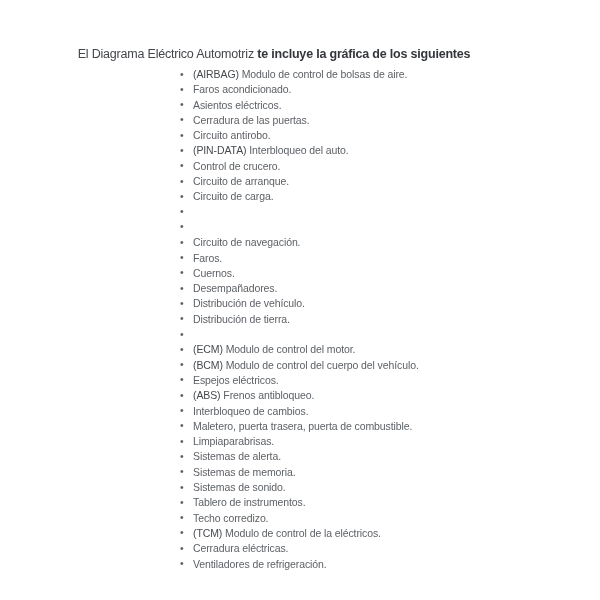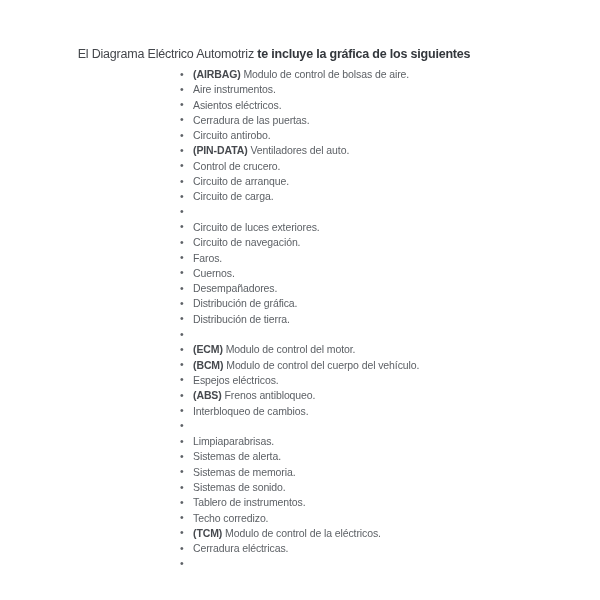--- a/index.html
+++ b/index.html
@@ -43,60 +43,60 @@
     min-height: 15.3px;
     white-space: nowrap;
   }
   ul.components .marker {
     position: absolute;
     left: 0;
     top: -0.5px;
     color: #5d6166;
   }
   .bold-token {
-    font-weight: bold;
+    font-weight: normal;
     color: #46494e;
   }
 </style>
 </head>
 <body>
 
 <div class="page">
   <div class="title">
     <div><span>El Diagrama Eléctrico Automotriz </span><span class="bold">te incluye la gráfica de los siguientes</span></div>
   </div>
 
   <ul class="components">
       <li><span class="marker">•</span><span class="bold-token">(AIRBAG) </span><span>Modulo de control de bolsas de aire.</span></li>
-      <li><span class="marker">•</span><span>Aire instrumentos.</span></li>
+      <li><span class="marker">•</span><span>Faros acondicionado.</span></li>
       <li><span class="marker">•</span><span>Asientos eléctricos.</span></li>
       <li><span class="marker">•</span><span>Cerradura de las puertas.</span></li>
       <li><span class="marker">•</span><span>Circuito antirobo.</span></li>
-      <li><span class="marker">•</span><span class="bold-token">(PIN-DATA) </span><span>Ventiladores del auto.</span></li>
+      <li><span class="marker">•</span><span class="bold-token">(PIN-DATA) </span><span>Interbloqueo del auto.</span></li>
       <li><span class="marker">•</span><span>Control de crucero.</span></li>
       <li><span class="marker">•</span><span>Circuito de arranque.</span></li>
       <li><span class="marker">•</span><span>Circuito de carga.</span></li>
       <li><span class="marker">•</span></li>
-      <li><span class="marker">•</span><span>Circuito de luces exteriores.</span></li>
+      <li><span class="marker">•</span></li>
       <li><span class="marker">•</span><span>Circuito de navegación.</span></li>
       <li><span class="marker">•</span><span>Faros.</span></li>
       <li><span class="marker">•</span><span>Cuernos.</span></li>
       <li><span class="marker">•</span><span>Desempañadores.</span></li>
-      <li><span class="marker">•</span><span>Distribución de gráfica.</span></li>
+      <li><span class="marker">•</span><span>Distribución de vehículo.</span></li>
       <li><span class="marker">•</span><span>Distribución de tierra.</span></li>
       <li><span class="marker">•</span><span></span></li>
       <li><span class="marker">•</span><span class="bold-token">(ECM) </span><span>Modulo de control del motor.</span></li>
       <li><span class="marker">•</span><span class="bold-token">(BCM) </span><span>Modulo de control del cuerpo del vehículo.</span></li>
       <li><span class="marker">•</span><span>Espejos eléctricos.</span></li>
       <li><span class="marker">•</span><span class="bold-token">(ABS) </span><span>Frenos antibloqueo.</span></li>
       <li><span class="marker">•</span><span>Interbloqueo de cambios.</span></li>
-      <li><span class="marker">•</span></li>
+      <li><span class="marker">•</span><span>Maletero, puerta trasera, puerta de combustible.</span></li>
       <li><span class="marker">•</span><span>Limpiaparabrisas.</span></li>
       <li><span class="marker">•</span><span>Sistemas de alerta.</span></li>
       <li><span class="marker">•</span><span>Sistemas de memoria.</span></li>
       <li><span class="marker">•</span><span>Sistemas de sonido.</span></li>
       <li><span class="marker">•</span><span>Tablero de instrumentos.</span></li>
       <li><span class="marker">•</span><span>Techo corredizo.</span></li>
       <li><span class="marker">•</span><span class="bold-token">(TCM) </span><span>Modulo de control de la eléctricos.</span></li>
       <li><span class="marker">•</span><span>Cerradura eléctricas.</span></li>
-      <li><span class="marker">•</span></li>
+      <li><span class="marker">•</span><span>Ventiladores de refrigeración.</span></li>
     </ul>
 </div>
 
 </body></html>

